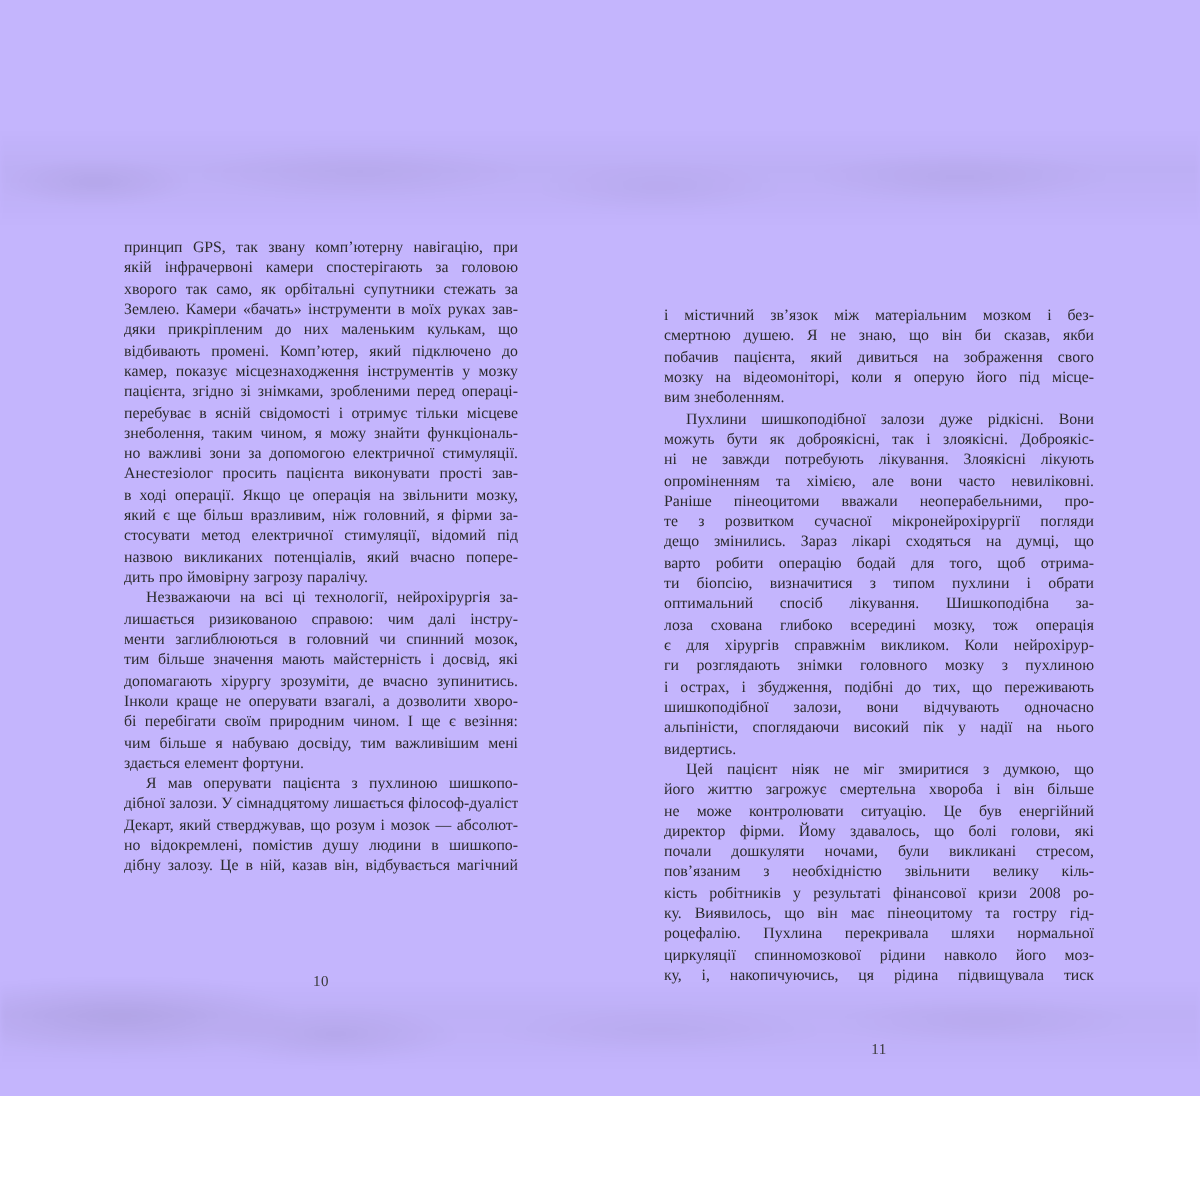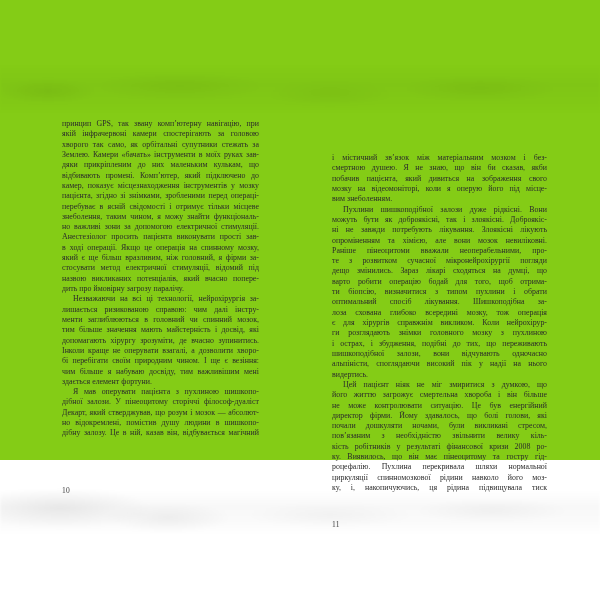--- a/index.html
+++ b/index.html
@@ -7,22 +7,22 @@
     padding: 0;
     width: 600px;
     height: 600px;
     overflow: hidden;
     background: #ffffff;
     font-family: "Liberation Serif", "DejaVu Serif", serif;
   }
   .spread {
     position: relative;
     width: 600px;
-    height: 460px;
-    background: #84cc16;
+    height: 548px;
+    background: #c4b5fd;
   }
   
   .band {
     position: absolute;
     left: 0;
     width: 600px;
     pointer-events: none;
     filter: blur(1.5px);
   }
   #band-top {
@@ -70,21 +70,21 @@
     text-align-last: justify;
     word-spacing: 0.1px;
   }
   .line.end { text-align-last: left; }
   .line.indent { text-indent: 11px; }
   .pagenum {
     position: absolute;
     top: 486px;
     left: 0;
     right: 0;
-    text-align: left;
+    text-align: center;
     font-size: 7.5px;
     color: #3a3a3a;
     letter-spacing: 0.3px;
   }
 </style>
 </head>
 <body>
 
 <div class="spread">
 
@@ -99,40 +99,40 @@
           <div class="line">хворого так само, як орбітальні супутники стежать за</div>
           <div class="line">Землею. Камери «бачать» інструменти в моїх руках зав-</div>
           <div class="line">дяки прикріпленим до них маленьким кулькам, що</div>
           <div class="line">відбивають промені. Комп’ютер, який підключено до</div>
           <div class="line">камер, показує місцезнаходження інструментів у мозку</div>
           <div class="line">пацієнта, згідно зі знімками, зробленими перед операці-</div>
           <div class="line">перебуває в ясній свідомості і отримує тільки місцеве</div>
           <div class="line">знеболення, таким чином, я можу знайти функціональ-</div>
           <div class="line">но важливі зони за допомогою електричної стимуляції.</div>
           <div class="line">Анестезіолог просить пацієнта виконувати прості зав-</div>
-          <div class="line">в ході операції. Якщо це операція на спинному мозку,</div>
+          <div class="line">в ході операції. Якщо це операція на звільнити мозку,</div>
           <div class="line">який є ще більш вразливим, ніж головний, я фірми за-</div>
           <div class="line">стосувати метод електричної стимуляції, відомий під</div>
           <div class="line">назвою викликаних потенціалів, який вчасно попере-</div>
           <div class="line end">дить про ймовірну загрозу паралічу.</div>
         </div>
         <div class="para">
           <div class="line indent">Незважаючи на всі ці технології, нейрохірургія за-</div>
           <div class="line">лишається ризикованою справою: чим далі інстру-</div>
           <div class="line">менти заглиблюються в головний чи спинний мозок,</div>
           <div class="line">тим більше значення мають майстерність і досвід, які</div>
           <div class="line">допомагають хірургу зрозуміти, де вчасно зупинитись.</div>
           <div class="line">Інколи краще не оперувати взагалі, а дозволити хворо-</div>
           <div class="line">бі перебігати своїм природним чином. І ще є везіння:</div>
           <div class="line">чим більше я набуваю досвіду, тим важливішим мені</div>
           <div class="line end">здається елемент фортуни.</div>
         </div>
         <div class="para">
           <div class="line indent">Я мав оперувати пацієнта з пухлиною шишкопо-</div>
-          <div class="line">дібної залози. У пінеоцитому сторіччі філософ-дуаліст</div>
+          <div class="line">дібної залози. У сімнадцятому лишається філософ-дуаліст</div>
           <div class="line">Декарт, який стверджував, що розум і мозок — абсолют-</div>
           <div class="line">но відокремлені, помістив душу людини в шишкопо-</div>
           <div class="line">дібну залозу. Це в ній, казав він, відбувається магічний</div>
         </div>
       </div>
     <div class="pagenum">10</div>
   </div>
 
   <div class="page page-right">
     <div class="text">
@@ -140,21 +140,21 @@
           <div class="line">і містичний зв’язок між матеріальним мозком і без-</div>
           <div class="line">смертною душею. Я не знаю, що він би сказав, якби</div>
           <div class="line">побачив пацієнта, який дивиться на зображення свого</div>
           <div class="line">мозку на відеомоніторі, коли я оперую його під місце-</div>
           <div class="line end">вим знеболенням.</div>
         </div>
         <div class="para">
           <div class="line indent">Пухлини шишкоподібної залози дуже рідкісні. Вони</div>
           <div class="line">можуть бути як доброякісні, так і злоякісні. Доброякіс-</div>
           <div class="line">ні не завжди потребують лікування. Злоякісні лікують</div>
-          <div class="line">опроміненням та хімією, але вони мозок невиліковні.</div>
+          <div class="line">опроміненням та хімією, але вони часто невиліковні.</div>
           <div class="line">Раніше пінеоцитоми вважали неоперабельними, про-</div>
           <div class="line">те з розвитком сучасної мікронейрохірургії погляди</div>
           <div class="line">дещо змінились. Зараз лікарі сходяться на думці, що</div>
           <div class="line">варто робити операцію бодай для того, щоб отрима-</div>
           <div class="line">ти біопсію, визначитися з типом пухлини і обрати</div>
           <div class="line">оптимальний спосіб лікування. Шишкоподібна за-</div>
           <div class="line">лоза схована глибоко всередині мозку, тож операція</div>
           <div class="line">є для хірургів справжнім викликом. Коли нейрохірур-</div>
           <div class="line">ги розглядають знімки головного мозку з пухлиною</div>
           <div class="line">і острах, і збудження, подібні до тих, що переживають</div>

